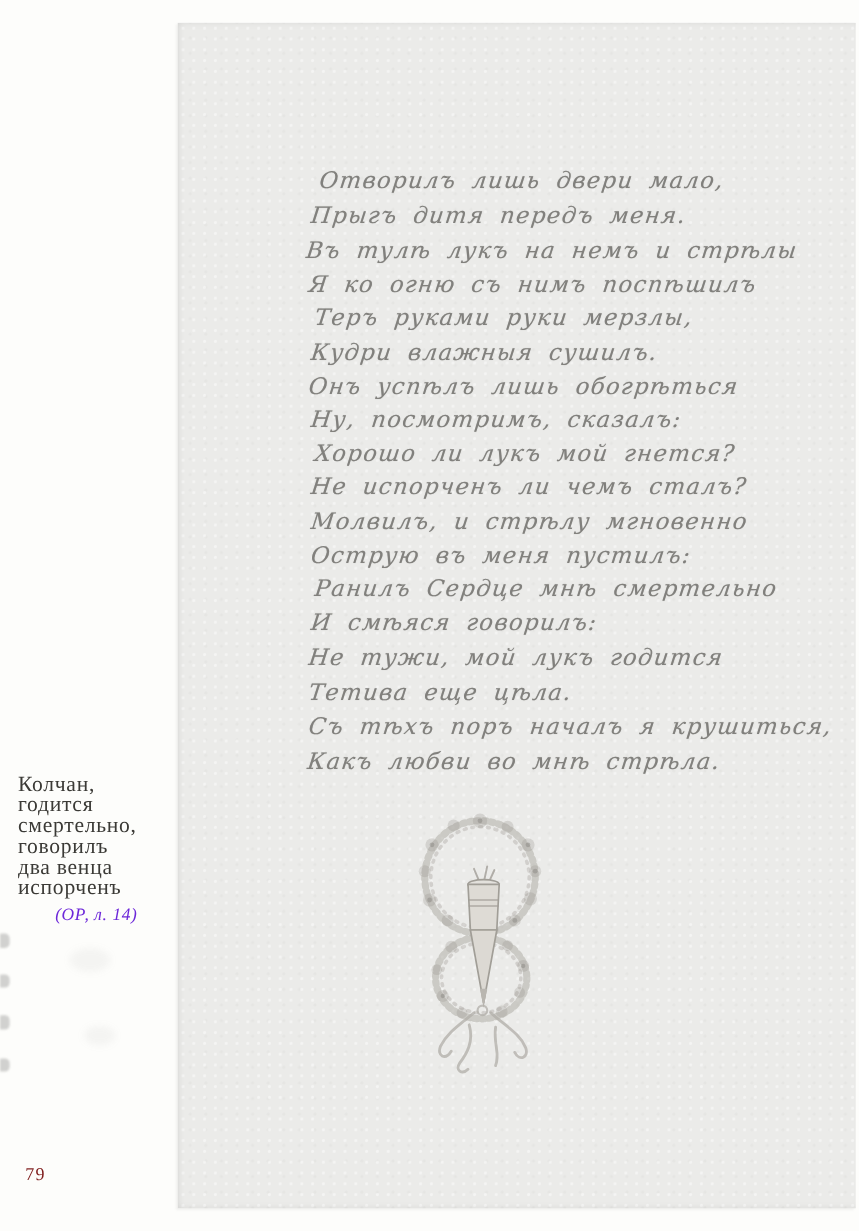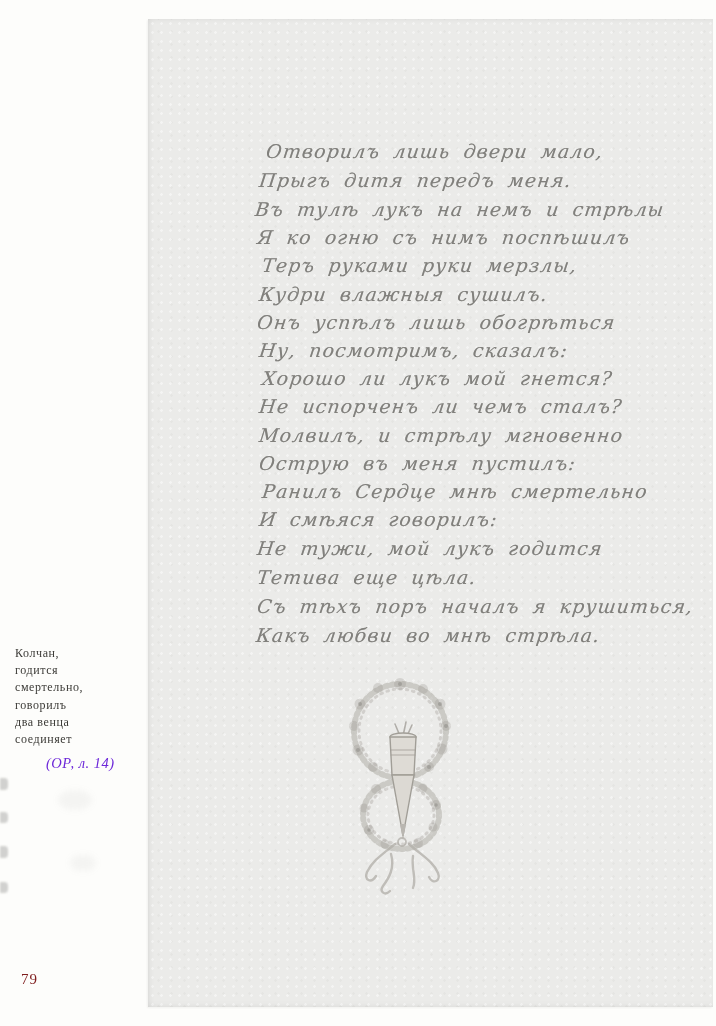--- a/index.html
+++ b/index.html
@@ -44,21 +44,21 @@
     transform:skewX(-7deg);
     transform-origin:left bottom;
     text-shadow:0 0 0.6px rgba(118,117,114,0.5);
   }
 
   
   .caption {
     position:absolute;
     left:15px; top:645px;
     width:132px;
-    font-size:12px;
+    font-size:18px;
     line-height:17.2px;
     letter-spacing:0.6px;
     color:#3b3a36;
   }
   .caption-source {
     position:absolute;
     left:46px; top:755px;
     font-size:14.5px;
     font-style:italic;
     letter-spacing:0.5px;
@@ -104,21 +104,21 @@
 </style>
 </head>
 <body>
 
 <div class="caption">
   <div>Колчан,</div>
   <div>годится</div>
   <div>смертельно,</div>
   <div>говорилъ</div>
   <div>два венца</div>
-  <div>соединяет</div>
+  <div>испорченъ</div>
 </div>
 <div class="caption-source">(ОР, л. 14)</div>
 
 <div class="page-number">79</div>
 
 <div class="edge-mark em1"></div>
 <div class="edge-mark em2"></div>
 <div class="edge-mark em3"></div>
 <div class="edge-mark em4"></div>
 <div class="smudge sm1"></div>

